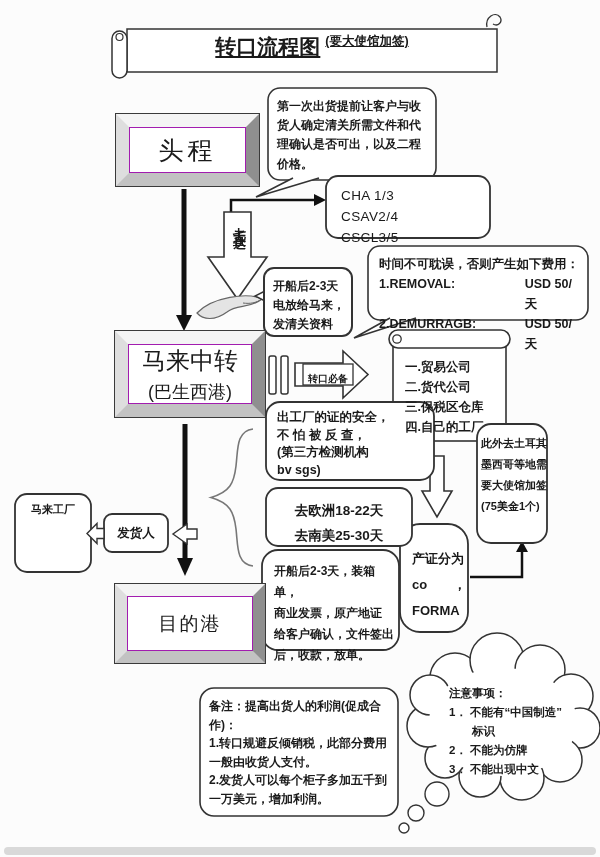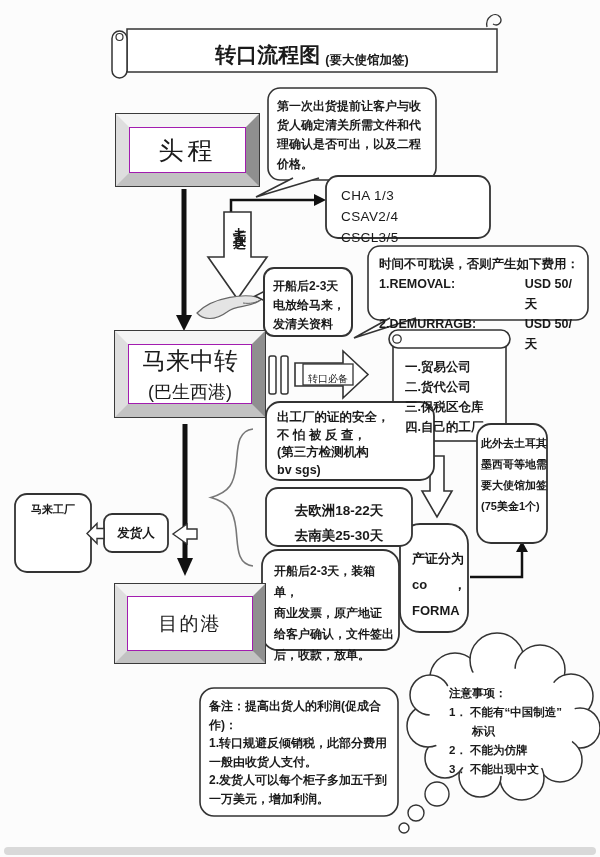--- a/index.html
+++ b/index.html
@@ -7,21 +7,21 @@
   #stage{position:relative;width:600px;height:857px;background:#fcfcfc;overflow:hidden;color:#1a1a1a;}
   #stage svg{position:absolute;left:0;top:0;}
   .txt{position:absolute;color:#1a1a1a;}
   .pre{white-space:pre-line;}
   
   .box3d{position:absolute;box-sizing:border-box;border:1px solid #3a3a3a;background:#fff;}
   .box3d .frame{position:absolute;inset:0;box-sizing:border-box;border-style:solid;
     border-color:#f4f4f4 #8f8f8f #c2c2c2 #dedede;}
   .box3d .inner{position:absolute;box-sizing:border-box;border:1px solid #a21caf;background:#fff;
     display:flex;flex-direction:column;align-items:center;justify-content:center;text-align:center;}
-  .banner-title{display:flex;align-items:flex-end;justify-content:center;}
+  .banner-title{display:flex;align-items:flex-start;justify-content:center;text-decoration:underline;}
   .fee-row{display:flex;gap:44px;}
   .fee-row .fl{width:108px;}
   .vtext{writing-mode:vertical-rl;text-orientation:upright;}
   .scrollbar{position:absolute;left:4px;top:847px;width:592px;height:8px;border-radius:4px;background:#d9d9d9;}
 </style>
 </head>
 <body>
 
 <div id="stage">
 
@@ -175,21 +175,21 @@
     <div class="fee-row">
       <span class="fl">1.REMOVAL:</span>
       <span>USD 50/天</span>
     </div>
     <div class="fee-row">
       <span class="fl">2.DEMURRAGB:</span>
       <span>USD 50/天</span>
     </div>
   </div>
 
-  <div class="txt" style="left:303px;top:364px;width:50px;height:29px;display:flex;align-items:center;justify-content:center;font-size:10px;font-weight:normal;">转口必备</div>
+  <div class="txt" style="left:303px;top:364px;width:50px;height:29px;display:flex;align-items:center;justify-content:center;font-size:10px;font-weight:bold;">转口必备</div>
 
   <div class="txt pre" style="left:277px;top:409px;width:150px;font-size:12.5px;font-weight:600;line-height:17.5px;">出工厂的证的安全，
 不 怕 被 反 查，
 (第三方检测机构
 bv sgs)</div>
 
   <div class="txt" style="left:405px;top:357px;font-size:12.5px;font-weight:600;line-height:20px;">
     <div>一.贸易公司</div>
     <div>二.货代公司</div>
     <div>三.保税区仓库</div>

